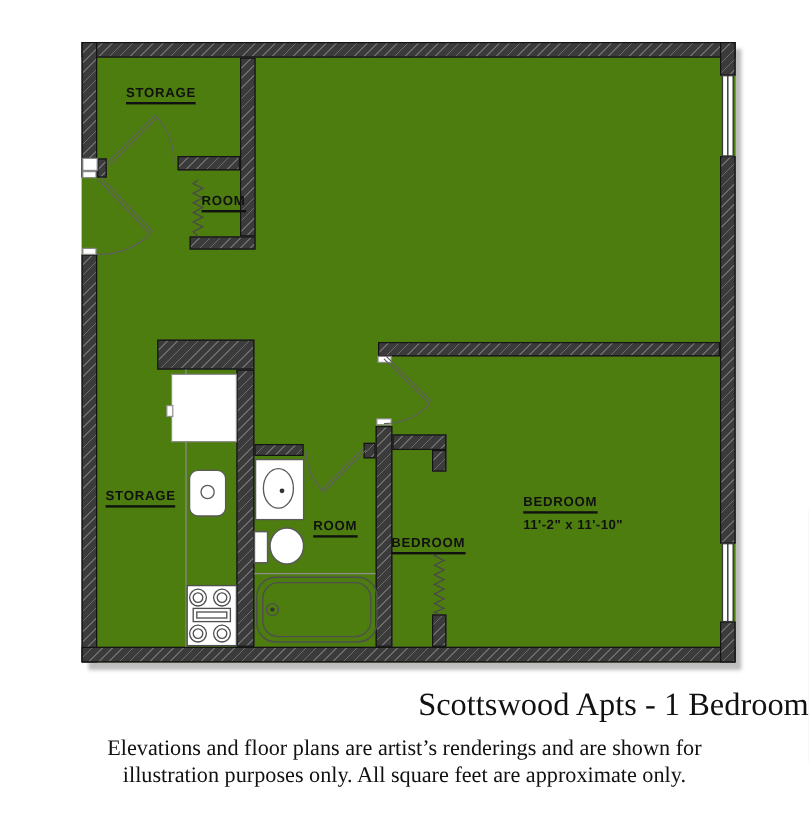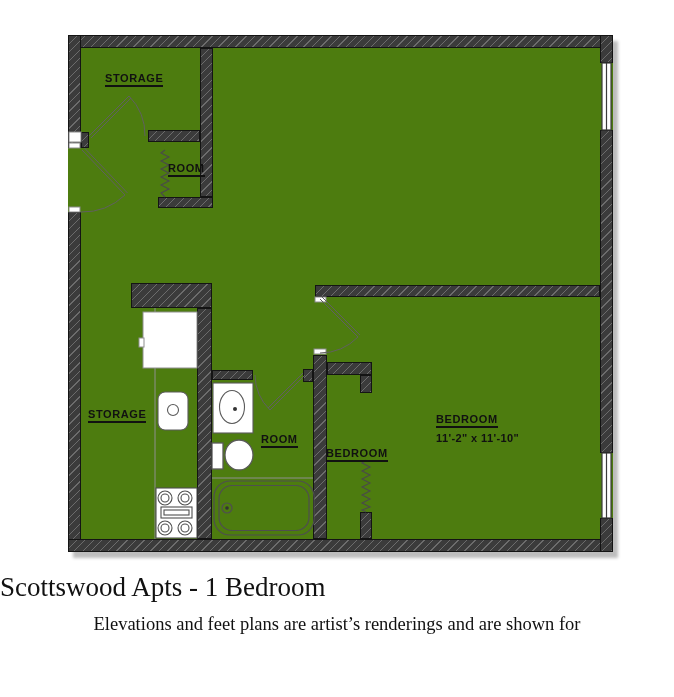--- a/index.html
+++ b/index.html
@@ -25,21 +25,21 @@
   .room-label{
     position:absolute;white-space:nowrap;
     font-size:11px;font-weight:bold;letter-spacing:0.6px;color:#111;
     line-height:12px;
   }
   .room-label .ul{border-bottom:2px solid #111;padding-bottom:1px;display:inline-block;}
   .room-label .dims{display:block;margin-top:4px;font-weight:bold;letter-spacing:0.4px;}
 
   
   .plan-title{
-    position:absolute;left:0;top:572px;width:674px;text-align:left;
+    position:absolute;left:0;top:572px;width:674px;text-align:right;
     font-family:"Liberation Serif",serif;font-size:27px;color:#111;
   }
   .disclaimer{
     position:absolute;left:0;top:613px;width:674px;text-align:center;
     font-family:"Liberation Serif",serif;font-size:18.5px;line-height:23px;color:#111;
   }
 </style>
 </head>
 <body>
 
@@ -182,14 +182,15 @@
 
   <div class="room-label" style="left:368px;top:378px">
     <span class="ul">BEDROOM</span>
     <span class="dims">11'-2" x 11'-10"</span>
   </div>
 
 </div>
 
 <div class="plan-title">Scottswood Apts - 1 Bedroom</div>
 <div class="disclaimer">
-  <div>Elevations and feet plans are artist’s renderings and are shown for</div>
+  <div>Elevations and floor plans are artist’s renderings and are shown for</div>
+  <div>illustration purposes only. All square feet are approximate only.</div>
 </div>
 
 </body></html>

